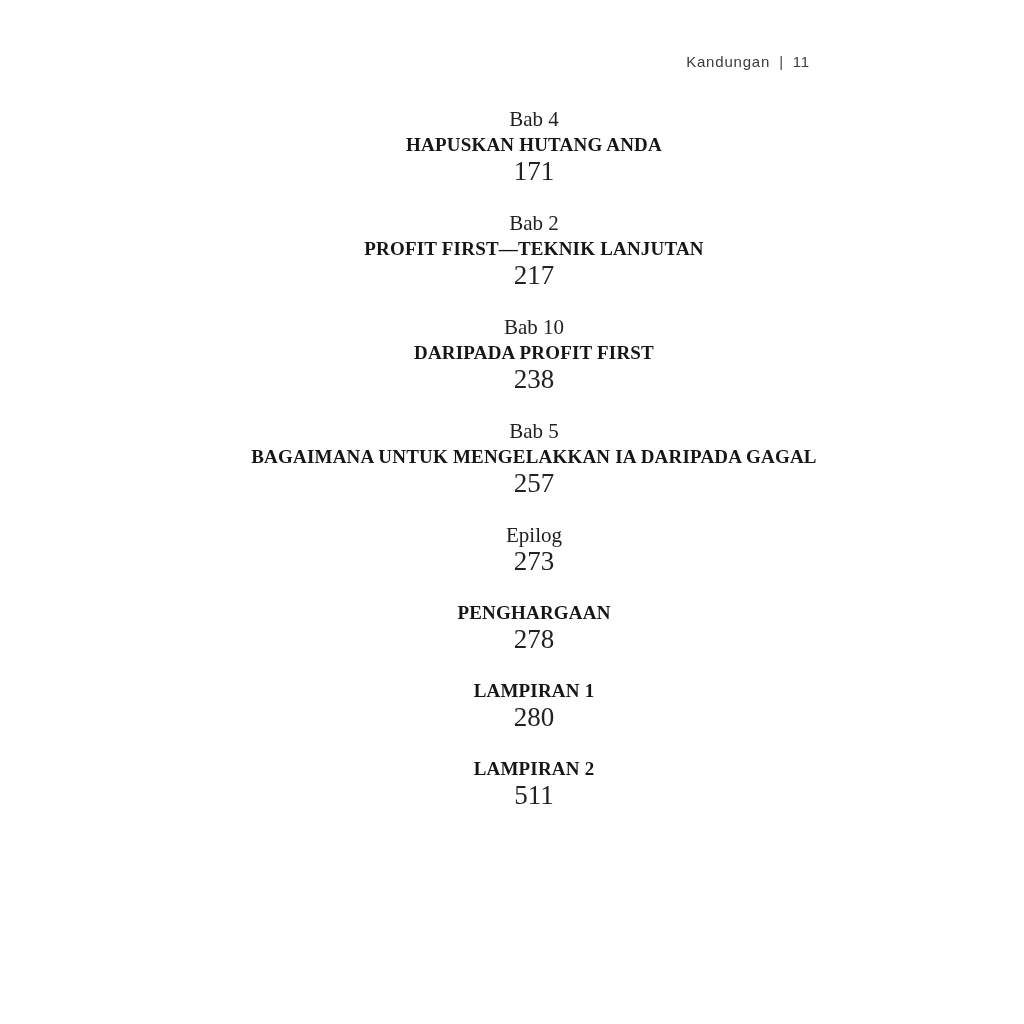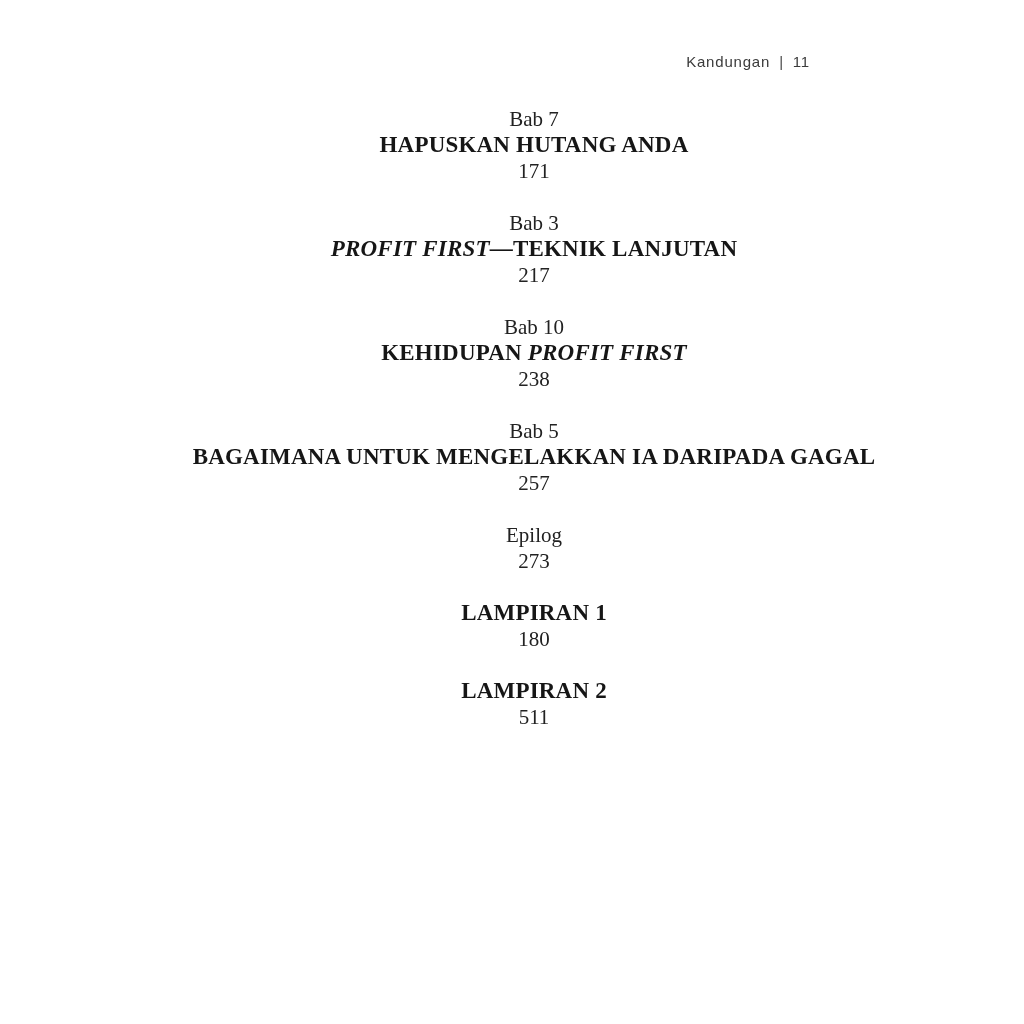--- a/index.html
+++ b/index.html
@@ -42,68 +42,71 @@
     margin-bottom: 26px;
   }
   .toc-entry > div {
     line-height: 26px;
   }
   .chapter-label {
     font-size: 21px;
     color: #222222;
   }
   .chapter-title {
-    font-size: 23px;
+    font-size: 19px;
     font-weight: bold;
     color: #161616;
     letter-spacing: 0.2px;
   }
   .chapter-title .italic {
-    font-style: italic;
   }
   .page-number {
-    font-size: 21px;
+    font-size: 27px;
     color: #222222;
   }
 </style>
 </head>
 <body>
 
 <div class="page">
   <div class="running-header">
     <span>Kandungan</span><span class="sep">|</span><span>11</span>
   </div>
 
   <div class="toc" id="toc">
       <div class="toc-entry">
-        <div class="chapter-label">Bab 7</div>
+        <div class="chapter-label">Bab 4</div>
         <div class="chapter-title"><span>HAPUSKAN HUTANG ANDA</span></div>
         <div class="page-number">171</div>
       </div>
       <div class="toc-entry">
-        <div class="chapter-label">Bab 3</div>
+        <div class="chapter-label">Bab 2</div>
         <div class="chapter-title"><span class="italic">PROFIT FIRST</span><span>—TEKNIK LANJUTAN</span></div>
         <div class="page-number">217</div>
       </div>
       <div class="toc-entry">
         <div class="chapter-label">Bab 10</div>
-        <div class="chapter-title"><span>KEHIDUPAN </span><span class="italic">PROFIT FIRST</span></div>
+        <div class="chapter-title"><span>DARIPADA </span><span class="italic">PROFIT FIRST</span></div>
         <div class="page-number">238</div>
       </div>
       <div class="toc-entry">
         <div class="chapter-label">Bab 5</div>
         <div class="chapter-title"><span>BAGAIMANA UNTUK MENGELAKKAN IA DARIPADA GAGAL</span></div>
         <div class="page-number">257</div>
       </div>
       <div class="toc-entry">
         <div class="chapter-label">Epilog</div>
         <div class="page-number">273</div>
       </div>
       <div class="toc-entry">
+        <div class="chapter-title"><span>PENGHARGAAN</span></div>
+        <div class="page-number">278</div>
+      </div>
+      <div class="toc-entry">
         <div class="chapter-title"><span>LAMPIRAN 1</span></div>
-        <div class="page-number">180</div>
+        <div class="page-number">280</div>
       </div>
       <div class="toc-entry">
         <div class="chapter-title"><span>LAMPIRAN 2</span></div>
         <div class="page-number">511</div>
       </div>
     </div>
 </div>
 
 </body></html>

